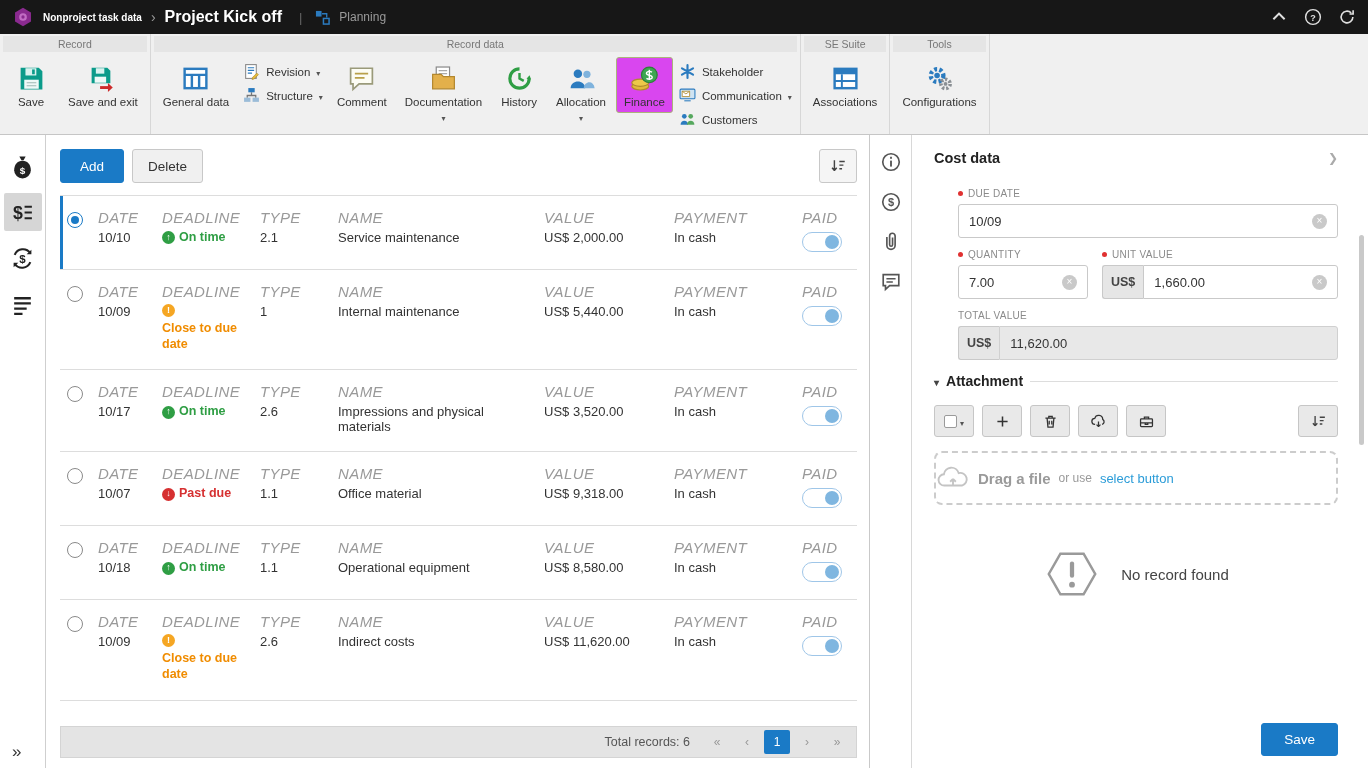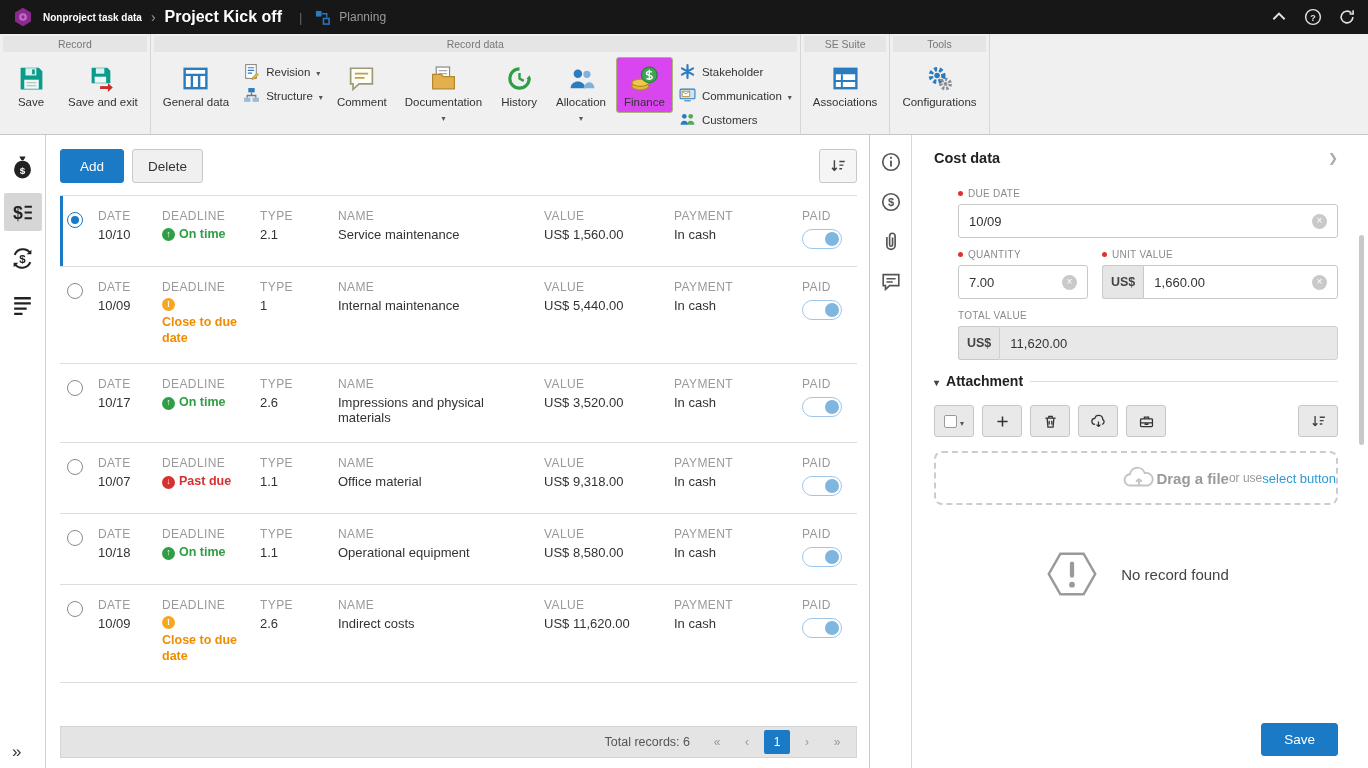--- a/index.html
+++ b/index.html
@@ -51,21 +51,21 @@
   .list-toolbar { display:flex; gap:8px; margin-bottom:12px; flex:none; }
   .btn-add { background:#1a7ac6; color:#fff; border:1px solid #1a7ac6; border-radius:3px; padding:8px 19px; font-size:13.5px; cursor:pointer; }
   .btn-delete { background:#f0f0f0; border:1px solid #c8c8c8; color:#333; padding:8px 15px; border-radius:3px; font-size:13.5px; cursor:pointer; }
   .sort-btn { margin-left:auto; width:38px; height:34px; border:1px solid #c8c8c8; background:#f5f5f5; border-radius:3px; display:flex; align-items:center; justify-content:center; cursor:pointer; }
   .sort-btn svg { width:18px; height:18px; }
 
   .rows { flex:1; border-top:1px solid #ddd; overflow:hidden; }
   .row { display:grid; grid-template-columns:38px 64px 98px 78px 206px 130px 128px 1fr; padding:13px 0 17px; border-bottom:1px solid #ddd; position:relative; min-height:68px; background:#fff; cursor:pointer; }
   .row.selected::before { content:""; position:absolute; left:0; top:-1px; bottom:0; width:3px; background:#1a7ac6; }
   .cell { display:flex; flex-direction:column; gap:4px; padding-right:8px; }
-  .cl { font-size:12px; color:#999; letter-spacing:.4px; }
+  .cl { font-size:15px; color:#999; letter-spacing:.4px;font-style:italic; }
   .cv { font-size:13px; color:#333; }
   .radio-cell { align-items:center; }
   .radio { width:16px; height:16px; border:1px solid #8a8a8a; border-radius:50%; background:#fff; position:relative; margin-top:3px; }
   .radio.checked { border-color:#1a7ac6; }
   .radio.checked::after { content:""; position:absolute; inset:3px; background:#1a7ac6; border-radius:50%; }
   .dl { display:flex; flex-wrap:wrap; align-items:center; gap:4px; font-weight:bold; font-size:12.5px; max-width:92px; line-height:1.25; }
   .dl-icon { width:13px; height:13px; border-radius:50%; color:#fff; font-size:9px; display:inline-flex; align-items:center; justify-content:center; font-weight:bold; flex:none; }
   .dl.ontime { color:#2f9e44; } .dl.ontime .dl-icon { background:#2f9e44; }
   .dl.warning { color:#f08c00; } .dl.warning .dl-icon { background:#f5a623; }
   .dl.pastdue { color:#d63031; } .dl.pastdue .dl-icon { background:#d63031; }
@@ -100,21 +100,21 @@
 
   .sec { display:flex; align-items:center; gap:7px; margin:2px 0 16px; font-weight:bold; color:#222; font-size:14px; cursor:pointer; }
   .sec-caret::after { content:"▾"; font-size:10px; color:#444; }
   .sec-line { flex:1; height:1px; background:#ddd; }
   .att-toolbar { display:flex; gap:8px; margin-bottom:14px; }
   .abtn { width:40px; height:32px; border:1px solid #c6c6c6; background:#e9e9e9; border-radius:3px; display:flex; align-items:center; justify-content:center; gap:3px; cursor:pointer; }
   .abtn svg { width:17px; height:17px; }
   .cb { width:13px; height:13px; border:1px solid #9a9a9a; background:#fff; border-radius:2px; }
   .att-sort { margin-left:auto; }
 
-  .dropzone { border:2px dashed #ccc; border-radius:8px; height:54px; display:flex; align-items:center; justify-content:flex-end; color:#9a9a9a; margin-bottom:26px; cursor:pointer; }
+  .dropzone { border:2px dashed #ccc; border-radius:8px; height:54px; display:flex; align-items:center; justify-content:flex-start; gap:8px; color:#9a9a9a; margin-bottom:26px; cursor:pointer; }
   .dz-bold { font-weight:bold; font-size:15px; color:#9a9a9a; }
   .dz-mid { font-size:12px; color:#9a9a9a; }
   .dz-link { font-size:13px; color:#2b9cd8; cursor:pointer; }
   .dropzone svg { width:34px; height:24px; }
 
   .empty-state { display:flex; align-items:center; justify-content:center; gap:20px; margin-top:14px; }
   .empty-state svg { width:58px; height:58px; }
   .empty-text { font-size:15px; color:#444; }
 
   .btn-save-panel { margin-top:auto; align-self:flex-end; background:#1a7ac6; color:#fff; border:1px solid #1a7ac6; border-radius:3px; padding:8px 22px; font-size:13.5px; cursor:pointer; }
@@ -424,21 +424,21 @@
     <div class="cell">
       <span class="cl">TYPE</span>
       <span class="cv">2.1</span>
     </div>
     <div class="cell">
       <span class="cl">NAME</span>
       <span class="cv">Service maintenance</span>
     </div>
     <div class="cell">
       <span class="cl">VALUE</span>
-      <span class="cv">US$ 1,560.00</span>
+      <span class="cv">US$ 2,000.00</span>
     </div>
     <div class="cell">
       <span class="cl">PAYMENT</span>
       <span class="cv">In cash</span>
     </div>
     <div class="cell">
       <span class="cl">PAID</span>
       <span class="toggle"></span>
     </div>
   </div>

